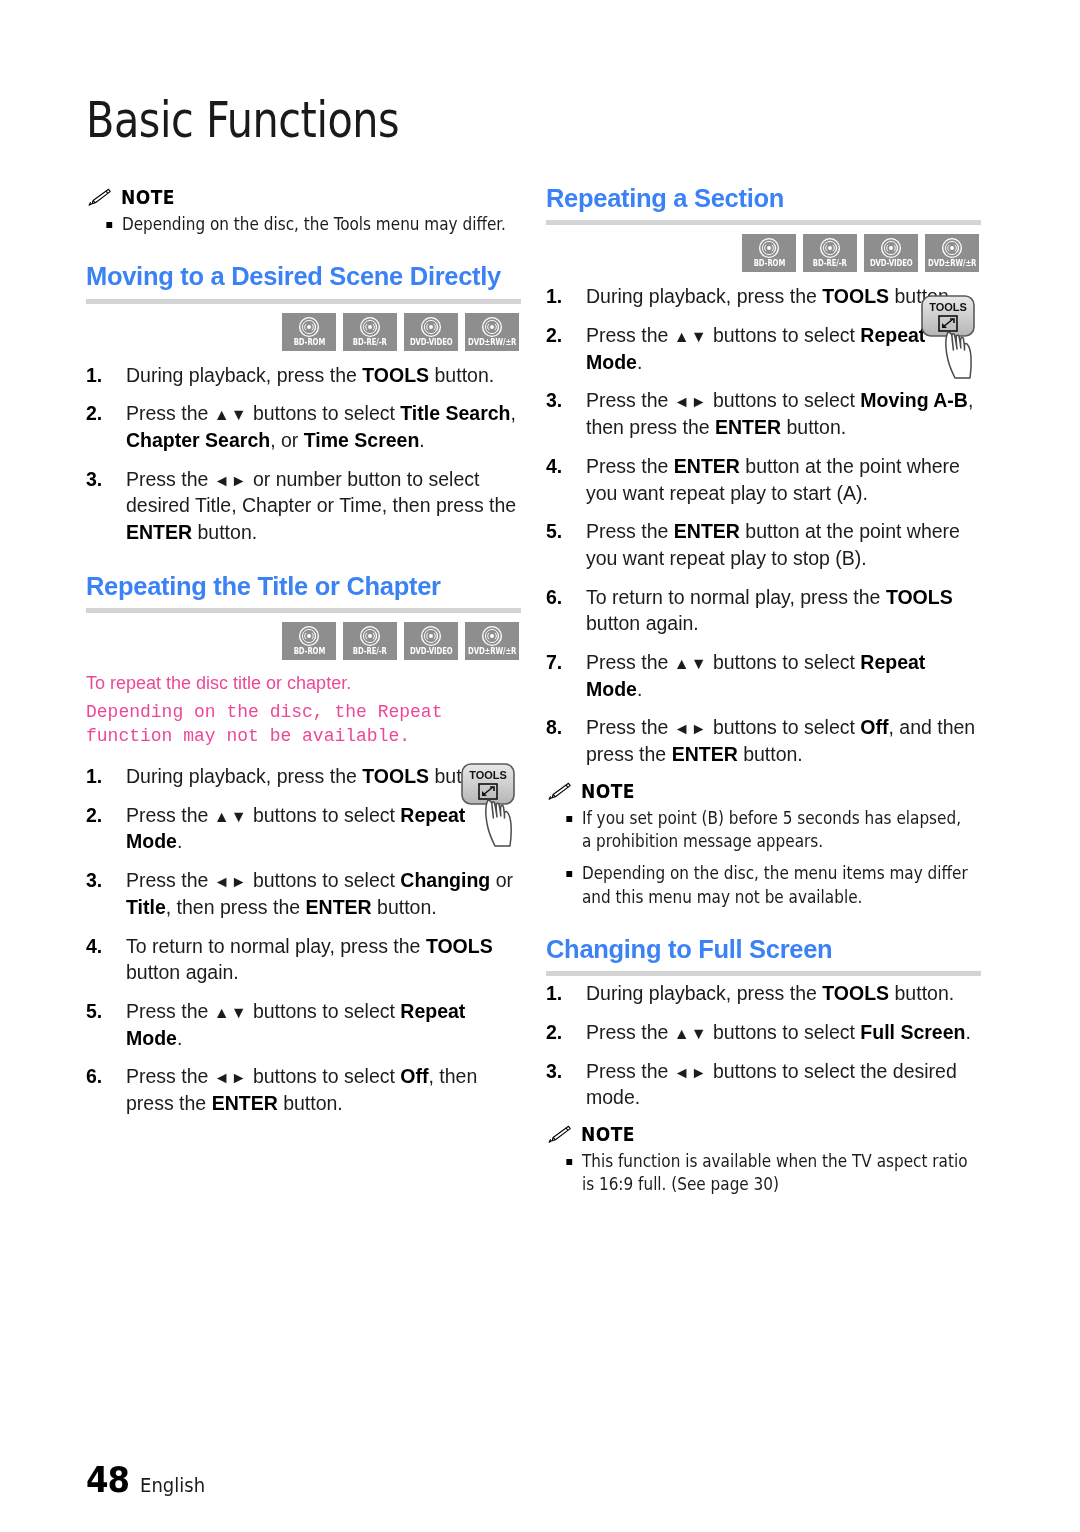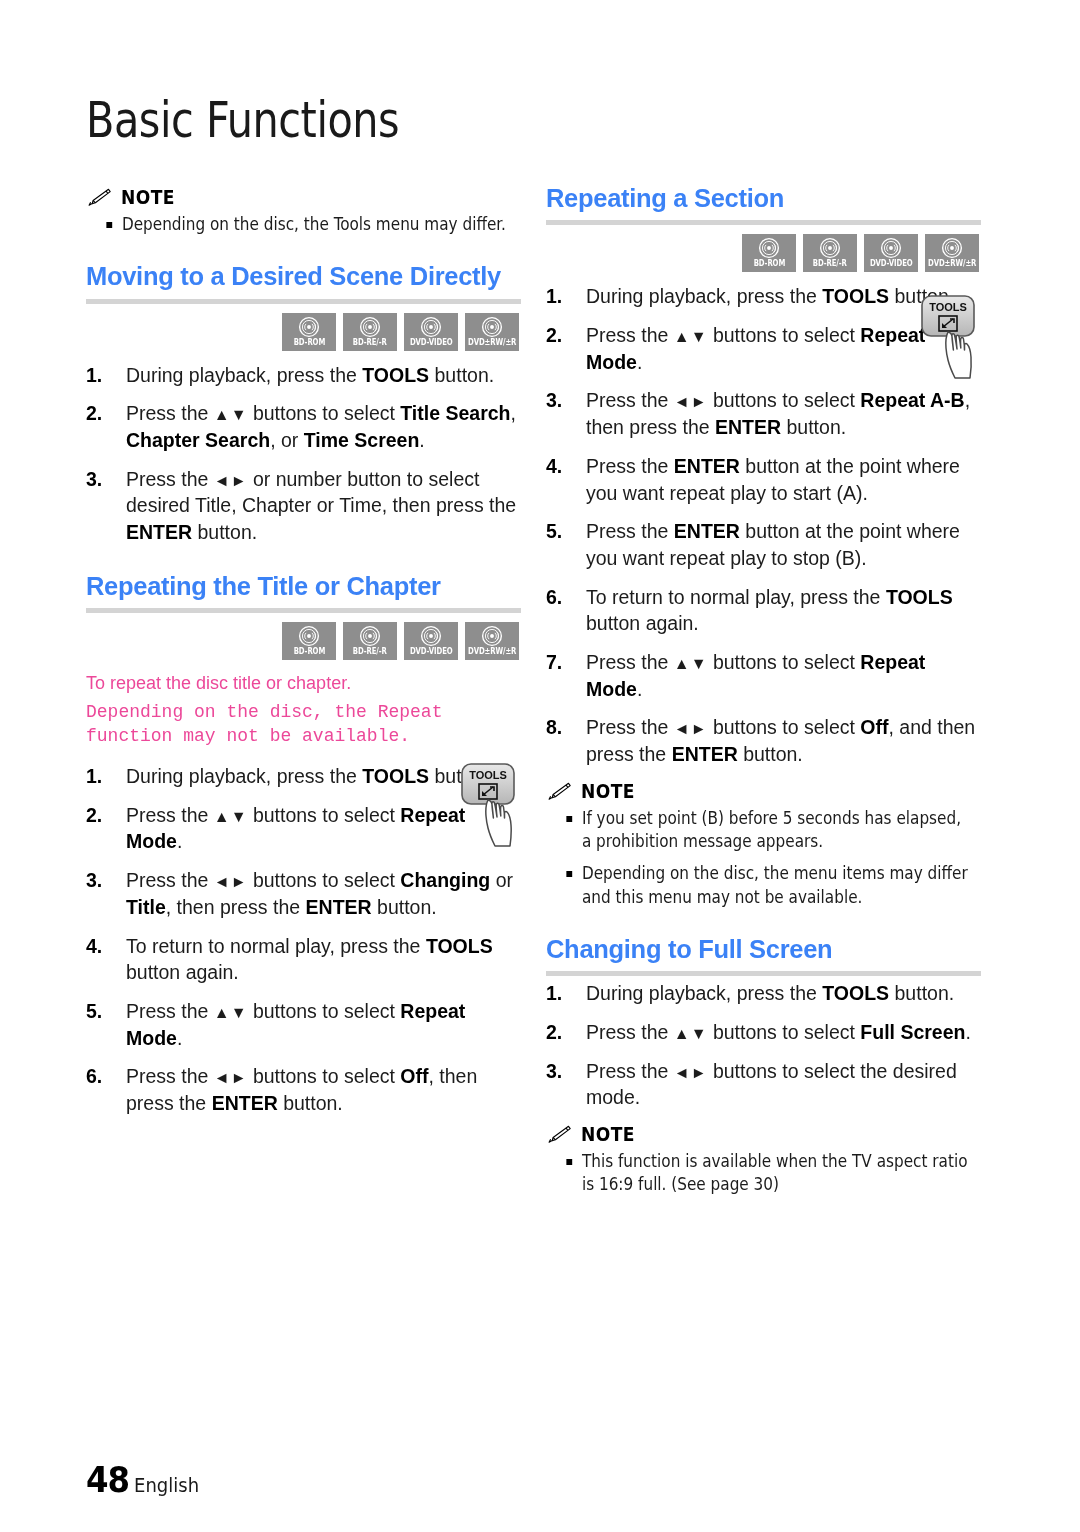--- a/index.html
+++ b/index.html
@@ -178,21 +178,21 @@
   .tools-left  { left: 452px; top: 744px; }
   .tools-right { left: 912px; top: 276px; }
 
   
   .footer {
     position: absolute;
     left: 86px;
     bottom: 48px;
     display: flex;
     align-items: baseline;
-    gap: 5px;
+    gap: 11px;
   }
   .page-num {
     font-size: 36px;
     font-weight: bold;
     letter-spacing: -1px;
     font-family: "DejaVu Sans Condensed", "Liberation Sans Narrow", "Liberation Sans", sans-serif;
   }
   .page-lang {
     font-size: 20px;
     font-family: "DejaVu Sans Condensed", "Liberation Sans Narrow", "Liberation Sans", sans-serif;
@@ -419,21 +419,21 @@
               <path d="M17.0 7.2 A6.9 6.9 0 0 1 17.0 16.8" fill="none" stroke="#ffffff" stroke-width="1"></path>
               <path d="M8.8 8.6 A4.6 4.6 0 0 0 8.8 15.4" fill="none" stroke="#ffffff" stroke-width="1"></path>
             </svg>
           </span>
           <span class="disc-label">DVD±RW/±R</span>
         </div>
       </div>
     <ol class="steps">
         <li class="step"><span class="step-num">1.</span><span>During playback, press the <b>TOOLS</b> button.</span></li>
         <li class="step"><span class="step-num">2.</span><span>Press the <span class="arrows">▲▼</span> buttons to select <b>Repeat Mode</b>.</span></li>
-        <li class="step"><span class="step-num">3.</span><span>Press the <span class="arrows">◄►</span> buttons to select <b>Repeat A-B</b>, then press the <b>ENTER</b> button.</span></li>
+        <li class="step"><span class="step-num">3.</span><span>Press the <span class="arrows">◄►</span> buttons to select <b>Moving A-B</b>, then press the <b>ENTER</b> button.</span></li>
         <li class="step"><span class="step-num">4.</span><span>Press the <b>ENTER</b> button at the point where you want repeat play to start (A).</span></li>
         <li class="step"><span class="step-num">5.</span><span>Press the <b>ENTER</b> button at the point where you want repeat play to stop (B).</span></li>
         <li class="step"><span class="step-num">6.</span><span>To return to normal play, press the <b>TOOLS</b> button again.</span></li>
         <li class="step"><span class="step-num">7.</span><span>Press the <span class="arrows">▲▼</span> buttons to select <b>Repeat Mode</b>.</span></li>
         <li class="step"><span class="step-num">8.</span><span>Press the <span class="arrows">◄►</span> buttons to select <b>Off</b>, and then press the <b>ENTER</b> button.</span></li>
       </ol>
 
     <div>
       <div class="note-head">
         <span class="note-icon">

